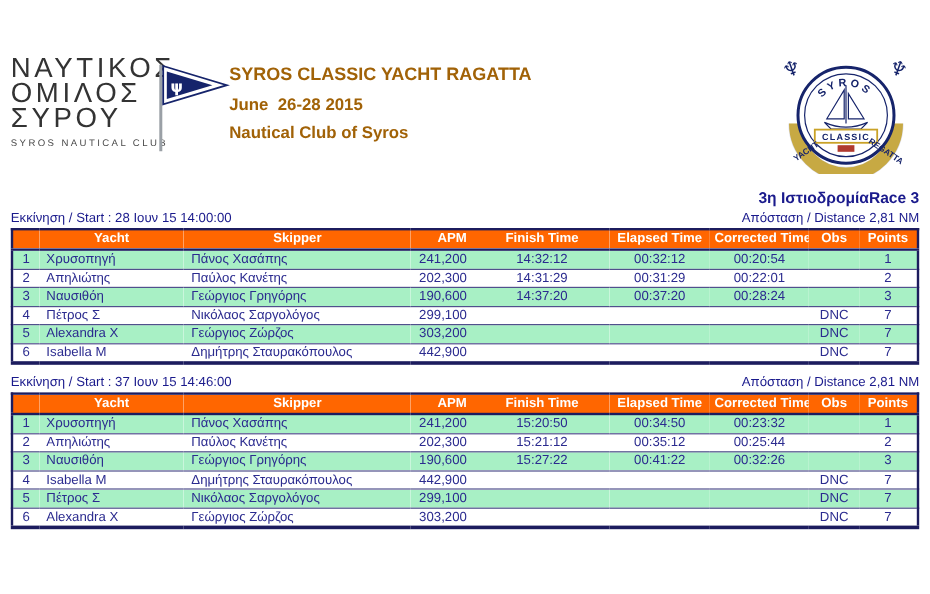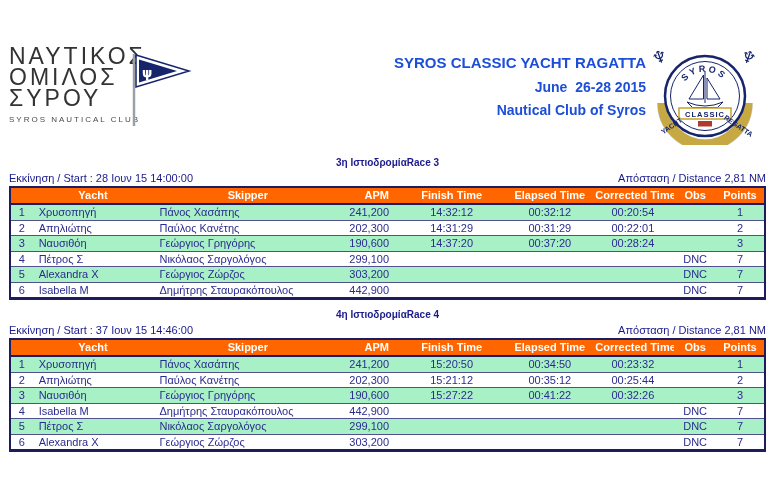--- a/index.html
+++ b/index.html
@@ -7,31 +7,31 @@
     width:775px;height:495px;background:#fff;position:relative;
     font-family:"Liberation Sans",sans-serif;box-sizing:border-box;
     padding:46px 9px 0 9px;overflow:hidden;
   }
   
   .header{display:flex;align-items:flex-start;height:96px;}
   .logo-left{width:182px;position:relative;flex:0 0 auto;}
   .club-name{font-size:23px;line-height:21px;letter-spacing:3px;color:#333;font-weight:400;white-space:nowrap;}
   .club-sub{font-size:8px;letter-spacing:2px;color:#4a4a4a;margin-top:6px;white-space:nowrap;}
   .flag-wrap{position:absolute;left:122px;top:6px;width:62px;height:78px;}
-  .titles{flex:1 1 auto;text-align:right;color:#1d4ed8;}
+  .titles{flex:1 1 auto;text-align:left;color:#a16207;}
   .title-main{font-size:15px;font-weight:bold;margin-top:8px;}
   .title-dates{font-size:14px;font-weight:bold;margin-top:8px;white-space:pre-wrap;}
   .title-club{font-size:14px;font-weight:bold;margin-top:7px;}
   .title-cat{font-size:11px;font-weight:bold;margin-top:17px;}
   .badge{width:120px;flex:0 0 auto;position:relative;margin-top:-5px;}
   
   .race{margin-top:15px;}
   .race + .race{margin-top:9px;}
-  .race-row1{display:flex;justify-content:center;align-items:baseline;
-    font-size:10px;font-weight:bold;color:#1a1a8c;}
+  .race-row1{display:flex;justify-content:flex-end;align-items:baseline;
+    font-size:13px;font-weight:bold;color:#1a1a8c;}
   .race-row2{display:flex;justify-content:space-between;align-items:baseline;
     font-size:11px;color:#1a1a8c;margin-top:4px;margin-bottom:2px;}
   
   table.results{width:100%;border-collapse:collapse;table-layout:fixed;
     border:2px solid #1c1c5e;border-bottom-width:3px;}
   table.results th{
     background:#FF6600;color:#fff;font-size:11px;font-weight:bold;
     padding:1px 4px;border-bottom:2px solid #1c1c5e;white-space:nowrap;overflow:hidden;
     text-align:center;line-height:13px;}
   table.results th:nth-child(1){text-align:left;padding-left:29px;}
@@ -203,24 +203,20 @@
             <td></td>
             <td></td>
             <td>DNC</td>
             <td>7</td>
           </tr>
         </tbody>
     </table>
   </div>
 
   <div class="race">
-    <div class="race-row1">
-      <span>4η Ιστιοδρομία</span>
-      <span>Race 4</span>
-    </div>
     <div class="race-row2">
       <span>Εκκίνηση / Start : 37 Ιουν 15 14:46:00</span>
       <span>Απόσταση / Distance 2,81 NM</span>
     </div>
     <table class="results">
       <colgroup>
         <col style="width:3%">
           <col style="width:16%">
           <col style="width:25%">
           <col style="width:7%">

